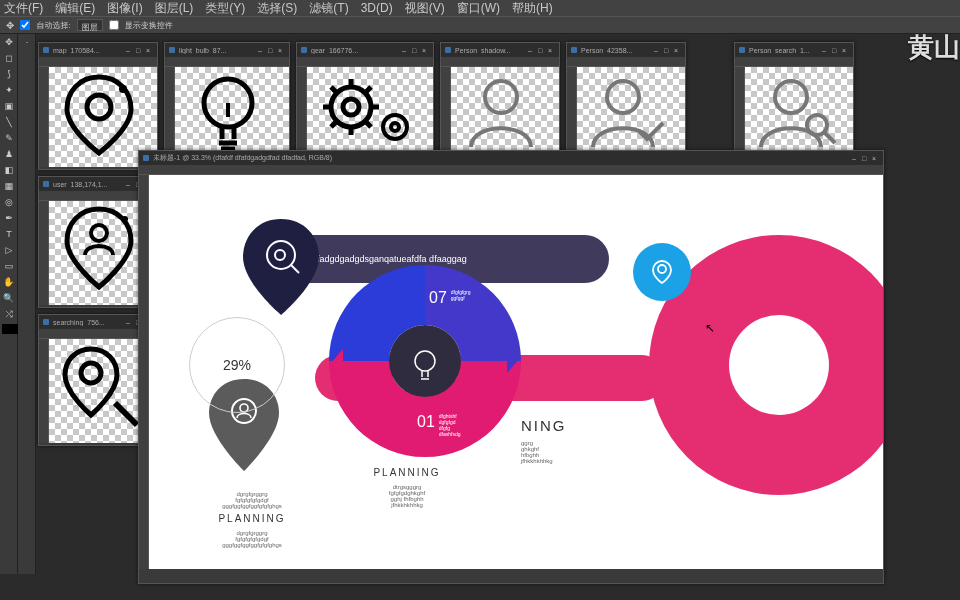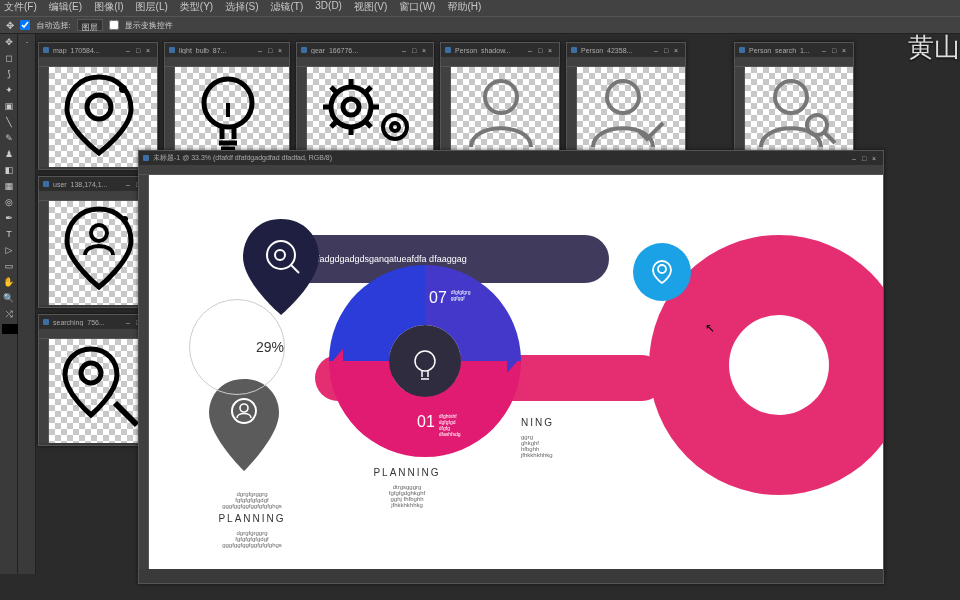--- a/index.html
+++ b/index.html
@@ -1,19 +1,19 @@
 <!DOCTYPE html>
 <html><head>
 <meta charset="utf-8">
 <style>
 * { margin:0; padding:0; box-sizing:border-box; font-family:"Microsoft YaHei",sans-serif; }
 body { width:960px; height:600px; background:#2b2b2b; overflow:hidden; position:relative; }
 
 
-.menubar { display:flex; align-items:flex-start; height:16px; background:#424242; color:#c8c8c8; font-size:10px; padding:0 4px; }
+.menubar { display:flex; align-items:center; height:16px; background:#424242; color:#c8c8c8; font-size:12px; padding:0 4px; }
 .menubar span { margin-right:12px; cursor:default; }
 .optionsbar { display:flex; align-items:center; height:18px; background:#424242; border-top:1px solid #555; border-bottom:1px solid #222; color:#c8c8c8; font-size:8px; padding:0 6px; }
 .optionsbar > * { margin-right:6px; }
 .opt-box { background:#333; border:1px solid #555; padding:3px 4px; height:12px; line-height:10px; }
 
 
 .toolcol { position:absolute; top:34px; left:0; width:18px; height:540px; background:#3a3a3a; border-right:1px solid #222; display:flex; flex-direction:column; }
 .toolcol2 { position:absolute; top:34px; left:18px; width:18px; height:540px; background:#3a3a3a; border-right:1px solid #222; display:flex; flex-direction:column; }
 .tool { width:18px; height:16px; display:flex; align-items:center; justify-content:center; font-size:9px; color:#ccc; cursor:pointer; }
 
@@ -40,21 +40,21 @@
 
 
 .pin { position:absolute; }
 .pin svg { display:block; }
 .big-donut { position:absolute; width:260px; height:260px; border-radius:50%; background:#e52e71; }
 .big-donut::after { content:""; position:absolute; width:100px; height:100px; border-radius:50%; background:#fff; top:80px; left:80px; }
 .grey-donut { position:absolute; width:170px; height:170px; border-radius:50%; background:#b5b5b5; }
 .grey-donut::after{ content:""; position:absolute; width:72px;height:72px;border-radius:50%;background:#fff; top:49px; left:49px; }
 
 
-.watermark { position:absolute; top:30px; right:0; font-size:26px; color:#ddd; font-weight:400; text-shadow:0 1px 2px #000; }
+.watermark { position:absolute; top:30px; right:0; font-size:26px; color:#ddd; font-weight:700; text-shadow:0 1px 2px #000; }
 
 
 .statusbar { height:14px; background:#3a3a3a; color:#bbb; font-size:8px; display:flex; align-items:center; padding:0 6px; border-top:1px solid #555; }
 
 
 .banner { position:absolute; border-radius:30px; color:#fff; font-size:10px; display:flex; align-items:center; padding:12px 16px; }
 
 </style>
 </head>
 <body>
@@ -347,21 +347,21 @@
         <svg width="90" height="106">
             <path d="M45 4 C23 4 10 20 10 38 C10 62 45 96 45 96 C45 96 80 62 80 38 C80 20 67 4 45 4 Z" fill="#5b5b5b"></path>
             <g transform="translate(45 36)">
               <circle r="12" fill="none" stroke="#fff" stroke-width="2"></circle>
               <circle cy="-3" r="4" fill="none" stroke="#fff" stroke-width="1.6"></circle>
               <path d="M-7 7 C-7 1 7 1 7 7" fill="none" stroke="#fff" stroke-width="1.6"></path>
             </g>
           </svg>
       </div>
 
-      <div style="position:absolute; left:40px; top:124px; width:96px; height:96px; border:1px solid #ccc; border-radius:50%; display:flex; align-items:center; justify-content:flex-end;">
+      <div style="position:absolute; left:40px; top:142px; width:96px; height:96px; border:1px solid #ccc; border-radius:50%; display:flex; align-items:center; justify-content:center;">
         <span style="font-size:14px;color:#333;">29%</span>
       </div>
 
       <div style="position:absolute; left:180px; top:90px; width:192px; height:192px;">
         <svg width="192" height="192" viewBox="0 0 192 192">
 
           <path d="M96 0 A96 96 0 0 1 192 96 L132 96 A36 36 0 0 0 96 60 Z" fill="#4338ca"></path>
 
           <path d="M192 96 A96 96 0 0 1 0 96 L60 96 A36 36 0 0 0 132 96 Z" fill="#e11a72"></path>
 
@@ -399,21 +399,21 @@
 
       <div style="position:absolute; left:198px; top:286px; width:120px; text-align:center; font-size:6px; color:#666; white-space:pre-line;">
         <div style="letter-spacing:2px;font-size:10px;color:#333;">PLANNING</div>
         <span>dtrgsgggrg
 fgfgfgdghkghf
 gghj fhfbghh
 jfhkkhkhhkg</span>
       </div>
 
       <div style="position:absolute; left:372px; top:236px; width:80px; font-size:6px; color:#666; white-space:pre-line;">
-        <div style="letter-spacing:2px;font-size:10px;color:#333;">NING</div>
+        <div style="letter-spacing:2px;font-size:15px;color:#333;">NING</div>
         <span>ggrg
 ghkghf
 hfbghh
 jfhkkhkhhkg</span>
       </div>
 
       <div style="position:absolute; left:556px; top:146px; font-size:12px; color:#000;">↖</div>
 
     </div>
   </div>

